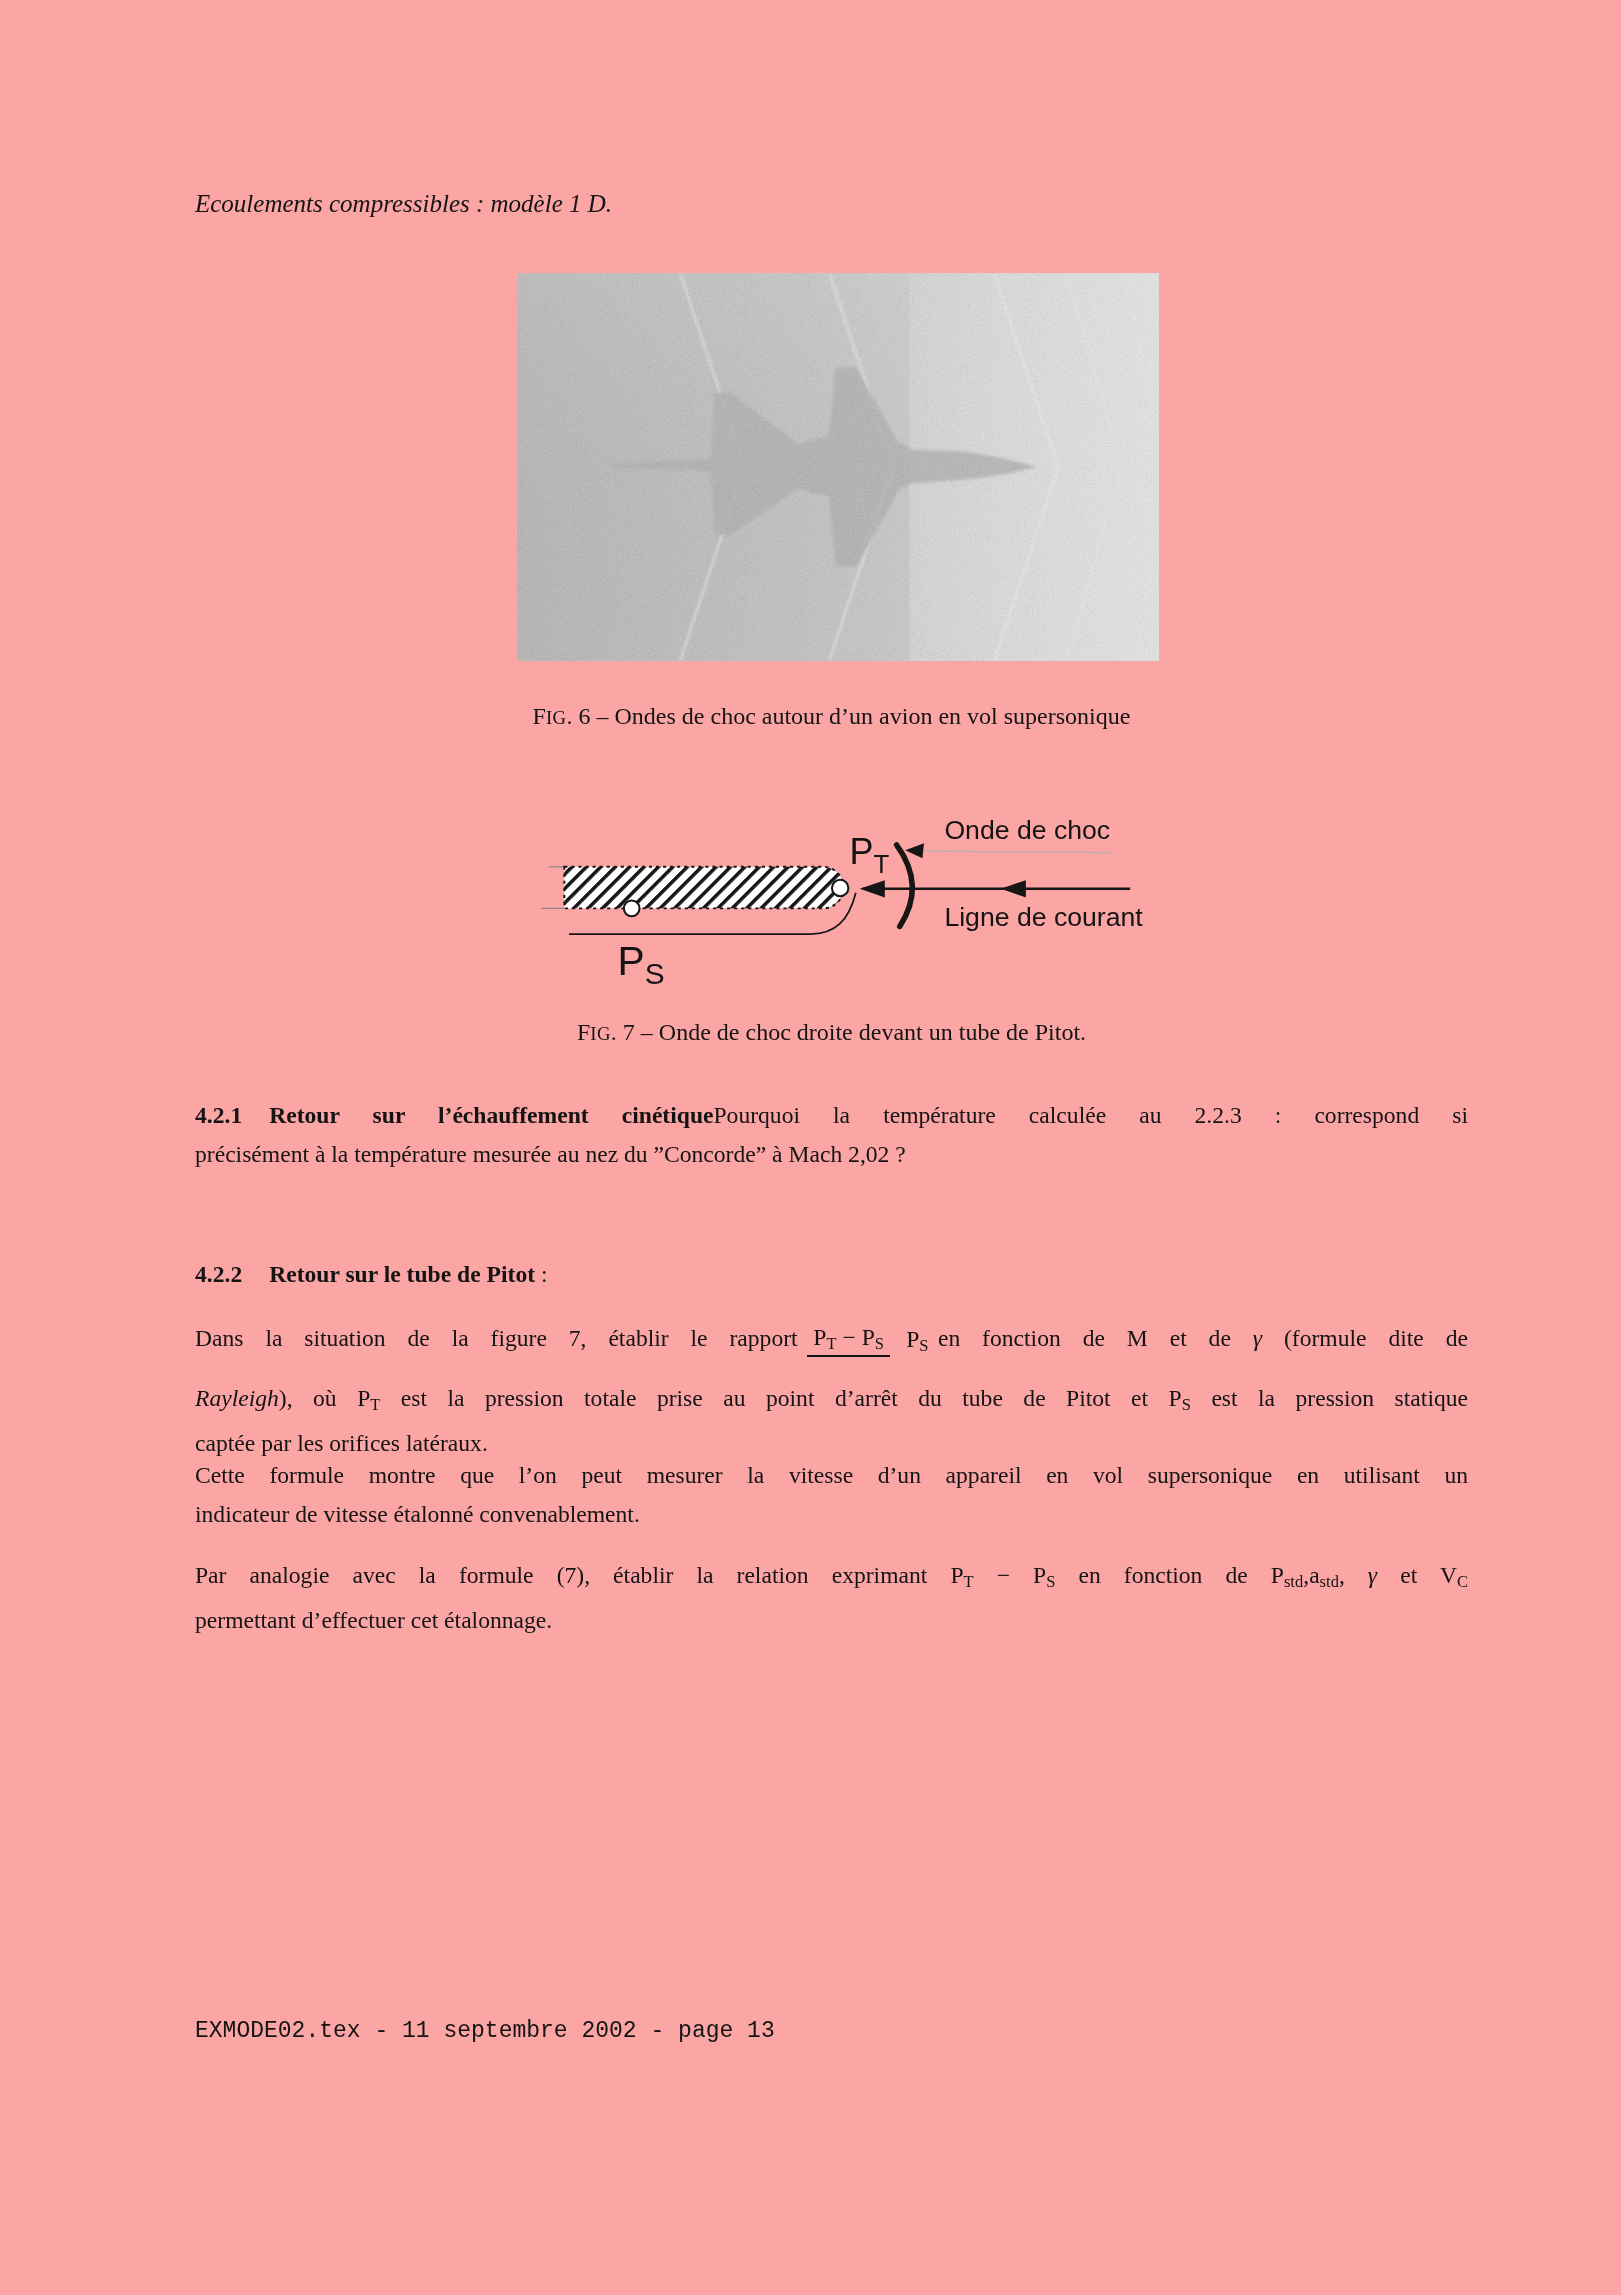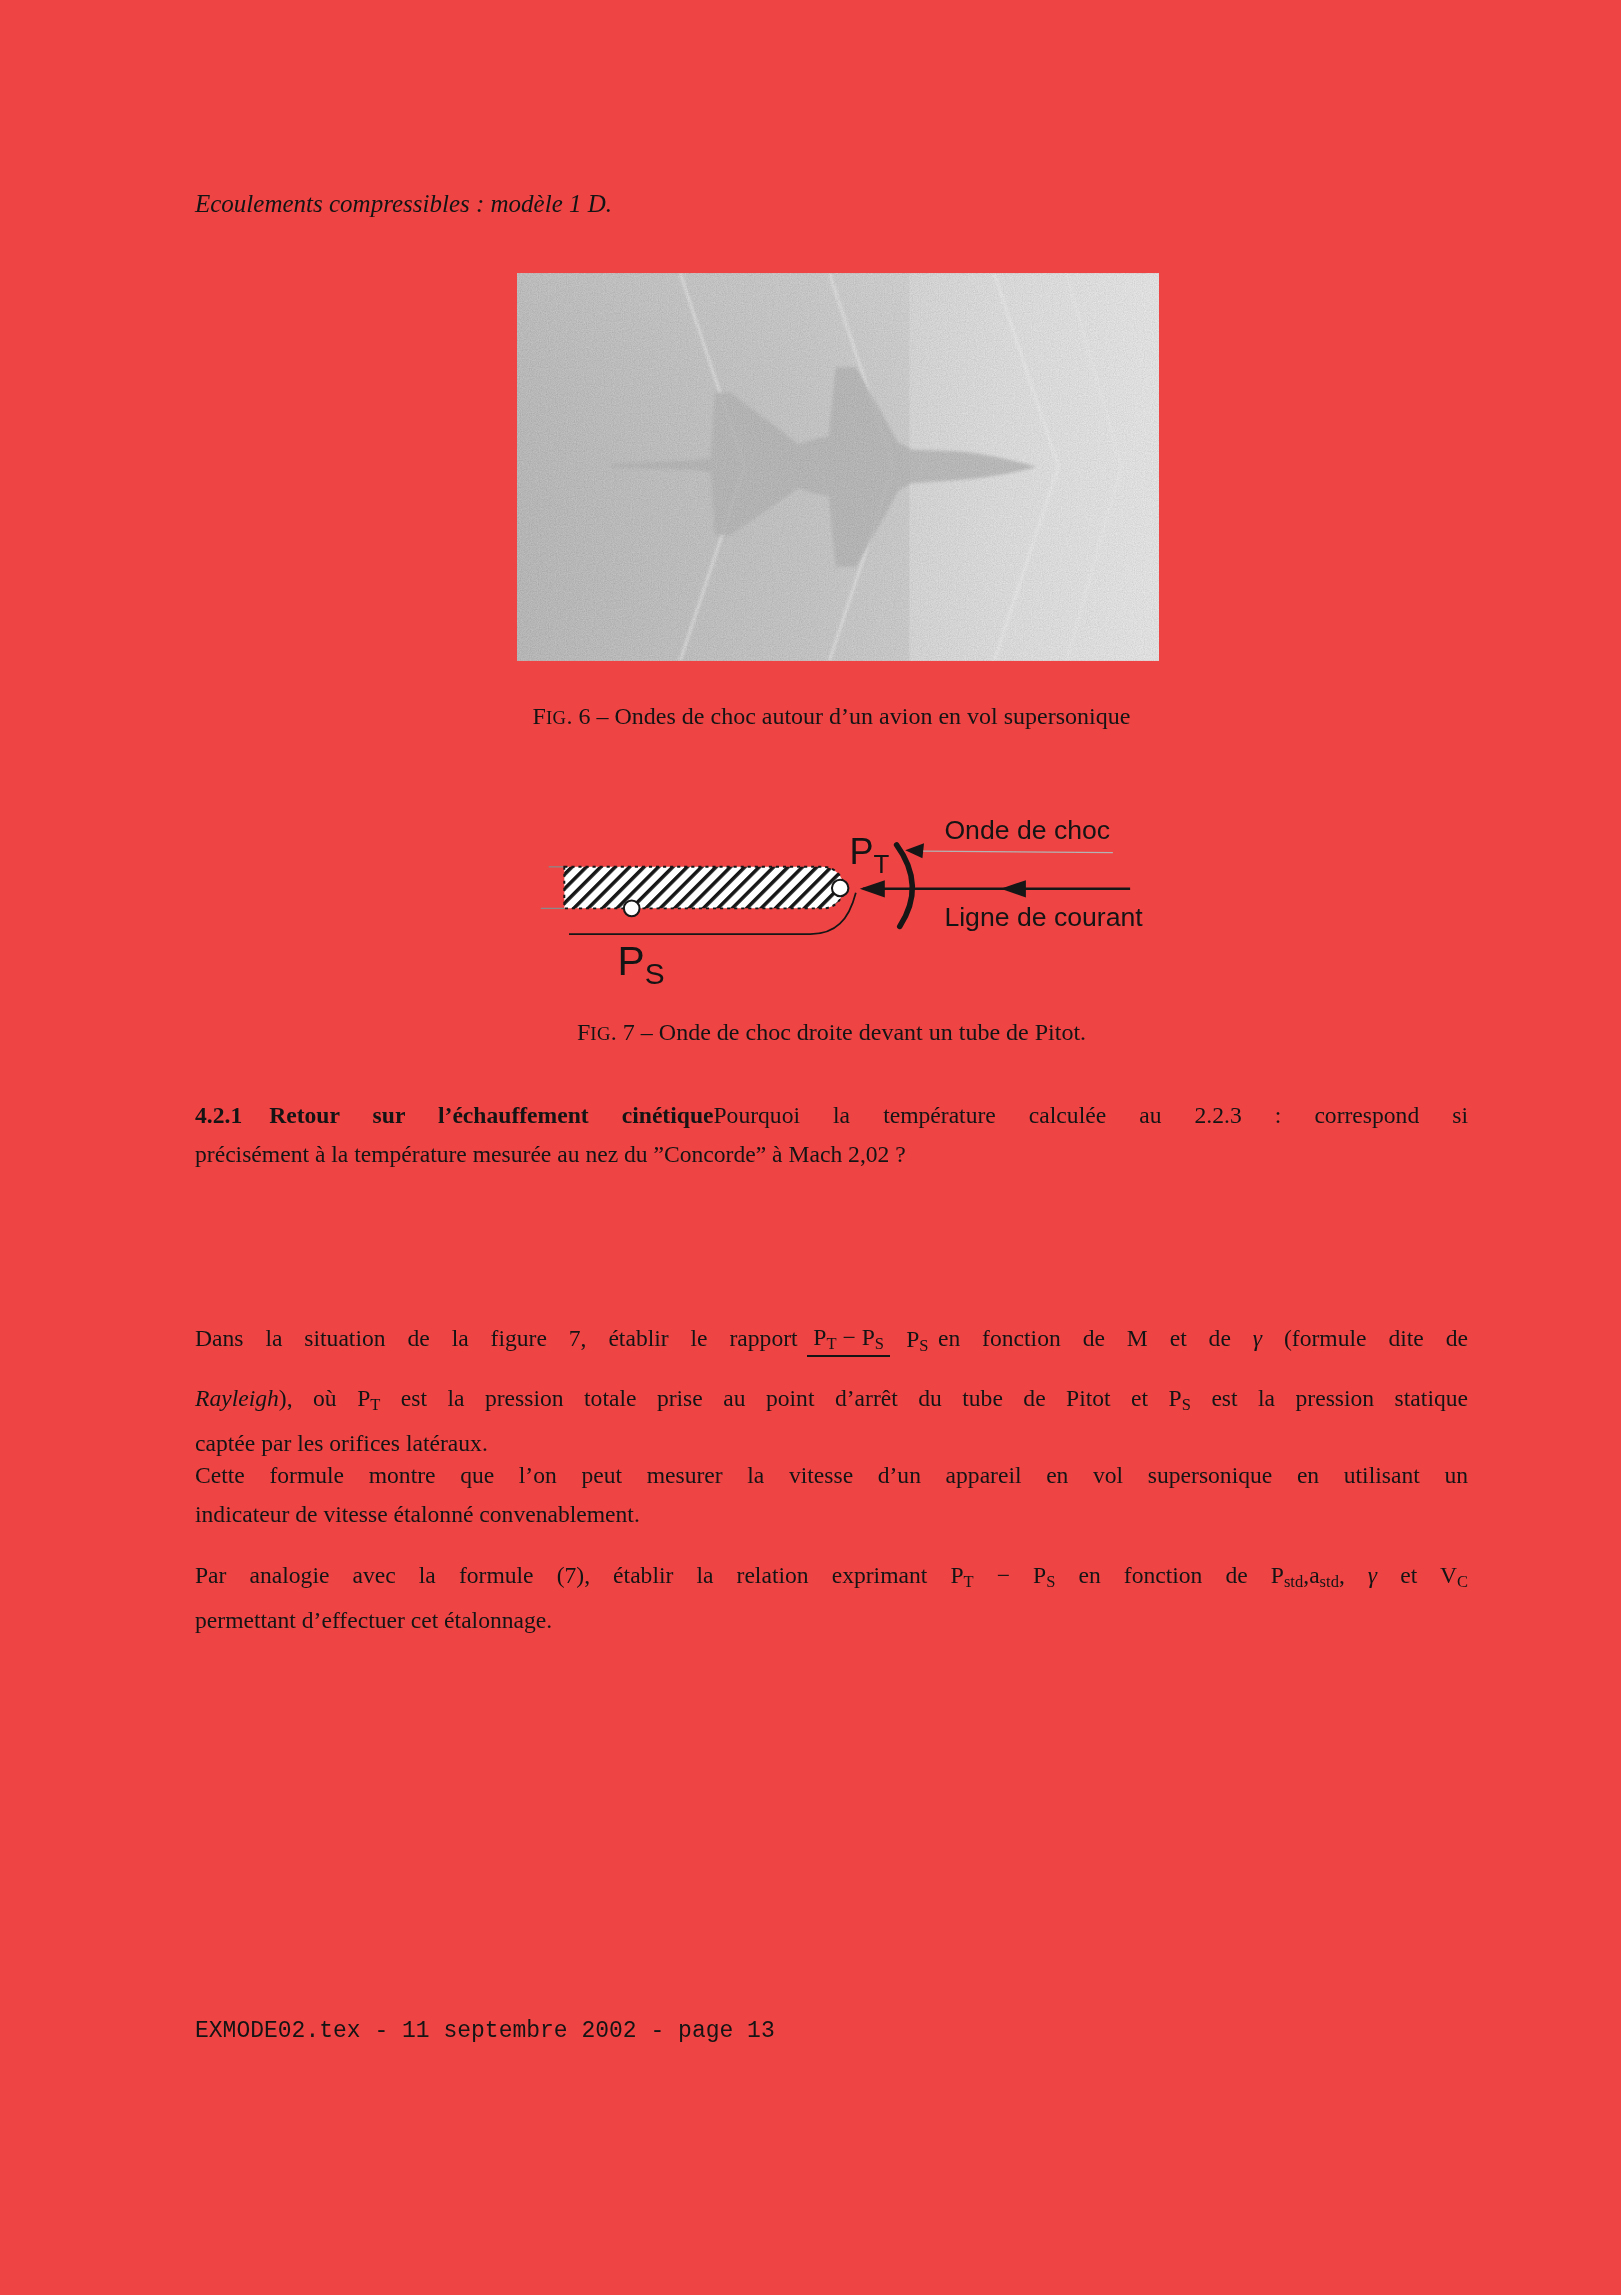--- a/index.html
+++ b/index.html
@@ -1,16 +1,16 @@
 <!DOCTYPE html>
 <html style="font-size:12.6px"><head>
 <meta charset="utf-8">
 <style>
   html,body{margin:0;padding:0;background:#888;}
-  .page{position:relative;width:1622px;height:2295px;background:#ef4444;overflow:hidden;
+  .page{position:relative;width:1622px;height:2295px;background:#fca5a5;overflow:hidden;
         font-family:"Liberation Serif", serif;color:#141414;}
   .abs{position:absolute;}
   .header-title{left:195px;top:190px;width:864px;font-size:25px;font-style:italic;}
   .photo{left:517px;top:273px;width:642px;height:388px;}
   .diagram{left:534px;top:801px;width:628px;height:192px;}
   .caption{left:195px;width:1273px;font-size:24px;}
   .cap6{top:697px;}
   .cap7{top:1013px;}
   .textblock{left:195px;width:1273px;font-size:23.6px;}
   .p421{top:1096px;}
@@ -138,20 +138,23 @@
 
   <div class="abs caption cap7">
       <div class="tline"><span>F</span><span class="seg-sc">IG</span><span>. 7 – Onde de choc droite devant un tube de Pitot.</span></div>
     </div>
 
   <div class="abs textblock p421">
       <div class="tline just"><span class="seg-b">4.2.1</span><span class="seg-sp"></span><span class="seg-b">Retour sur l’échauffement cinétique</span><span>Pourquoi la température calculée au 2.2.3 : correspond si</span></div>
       <div class="tline"><span>précisément à la température mesurée au nez du ”Concorde” à Mach 2,02 ?</span></div>
     </div>
 
+  <div class="abs textblock p422h">
+      <div class="tline"><span class="seg-b">4.2.2</span><span class="seg-sp"></span><span class="seg-b">Retour sur le tube de Pitot</span><span> :</span></div>
+    </div>
 
   <div class="abs textblock p422a">
       <div class="tline just tall"><span>Dans la situation de la figure 7, établir le rapport</span><span class="frac">
           <span class="num"><span class="seg-m">P</span><span class="seg-sub">T</span><span class="seg-m"> − </span><span class="seg-m">P</span><span class="seg-sub">S</span></span>
           <span class="den"><span class="seg-m">P</span><span class="seg-sub">S</span></span>
         </span><span>en fonction de </span><span class="seg-m">M</span><span> et de </span><span class="seg-g">γ</span><span> (formule dite de</span></div>
       <div class="tline just"><span class="seg-i">Rayleigh</span><span>), où </span><span class="seg-m">P</span><span class="seg-sub">T</span><span> est la pression totale prise au point d’arrêt du tube de Pitot et </span><span class="seg-m">P</span><span class="seg-sub">S</span><span> est la pression statique</span></div>
       <div class="tline"><span>captée par les orifices latéraux.</span></div>
     </div>
 

